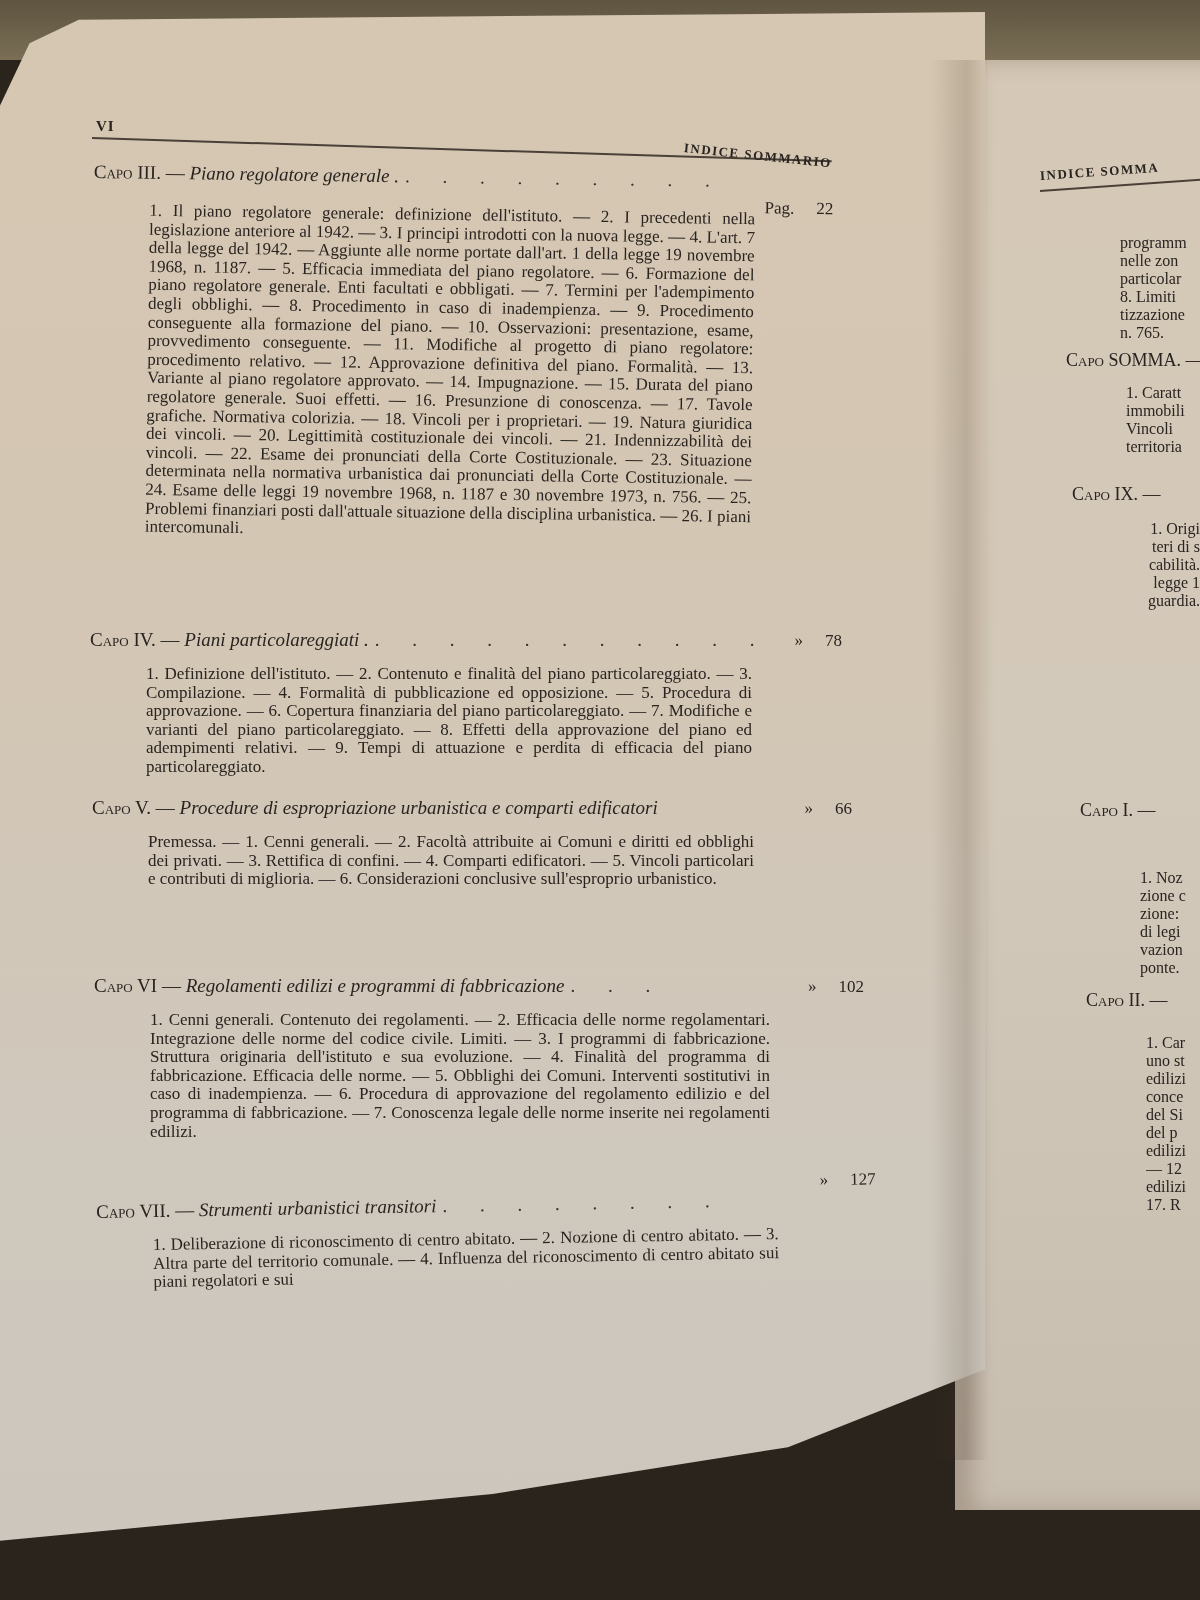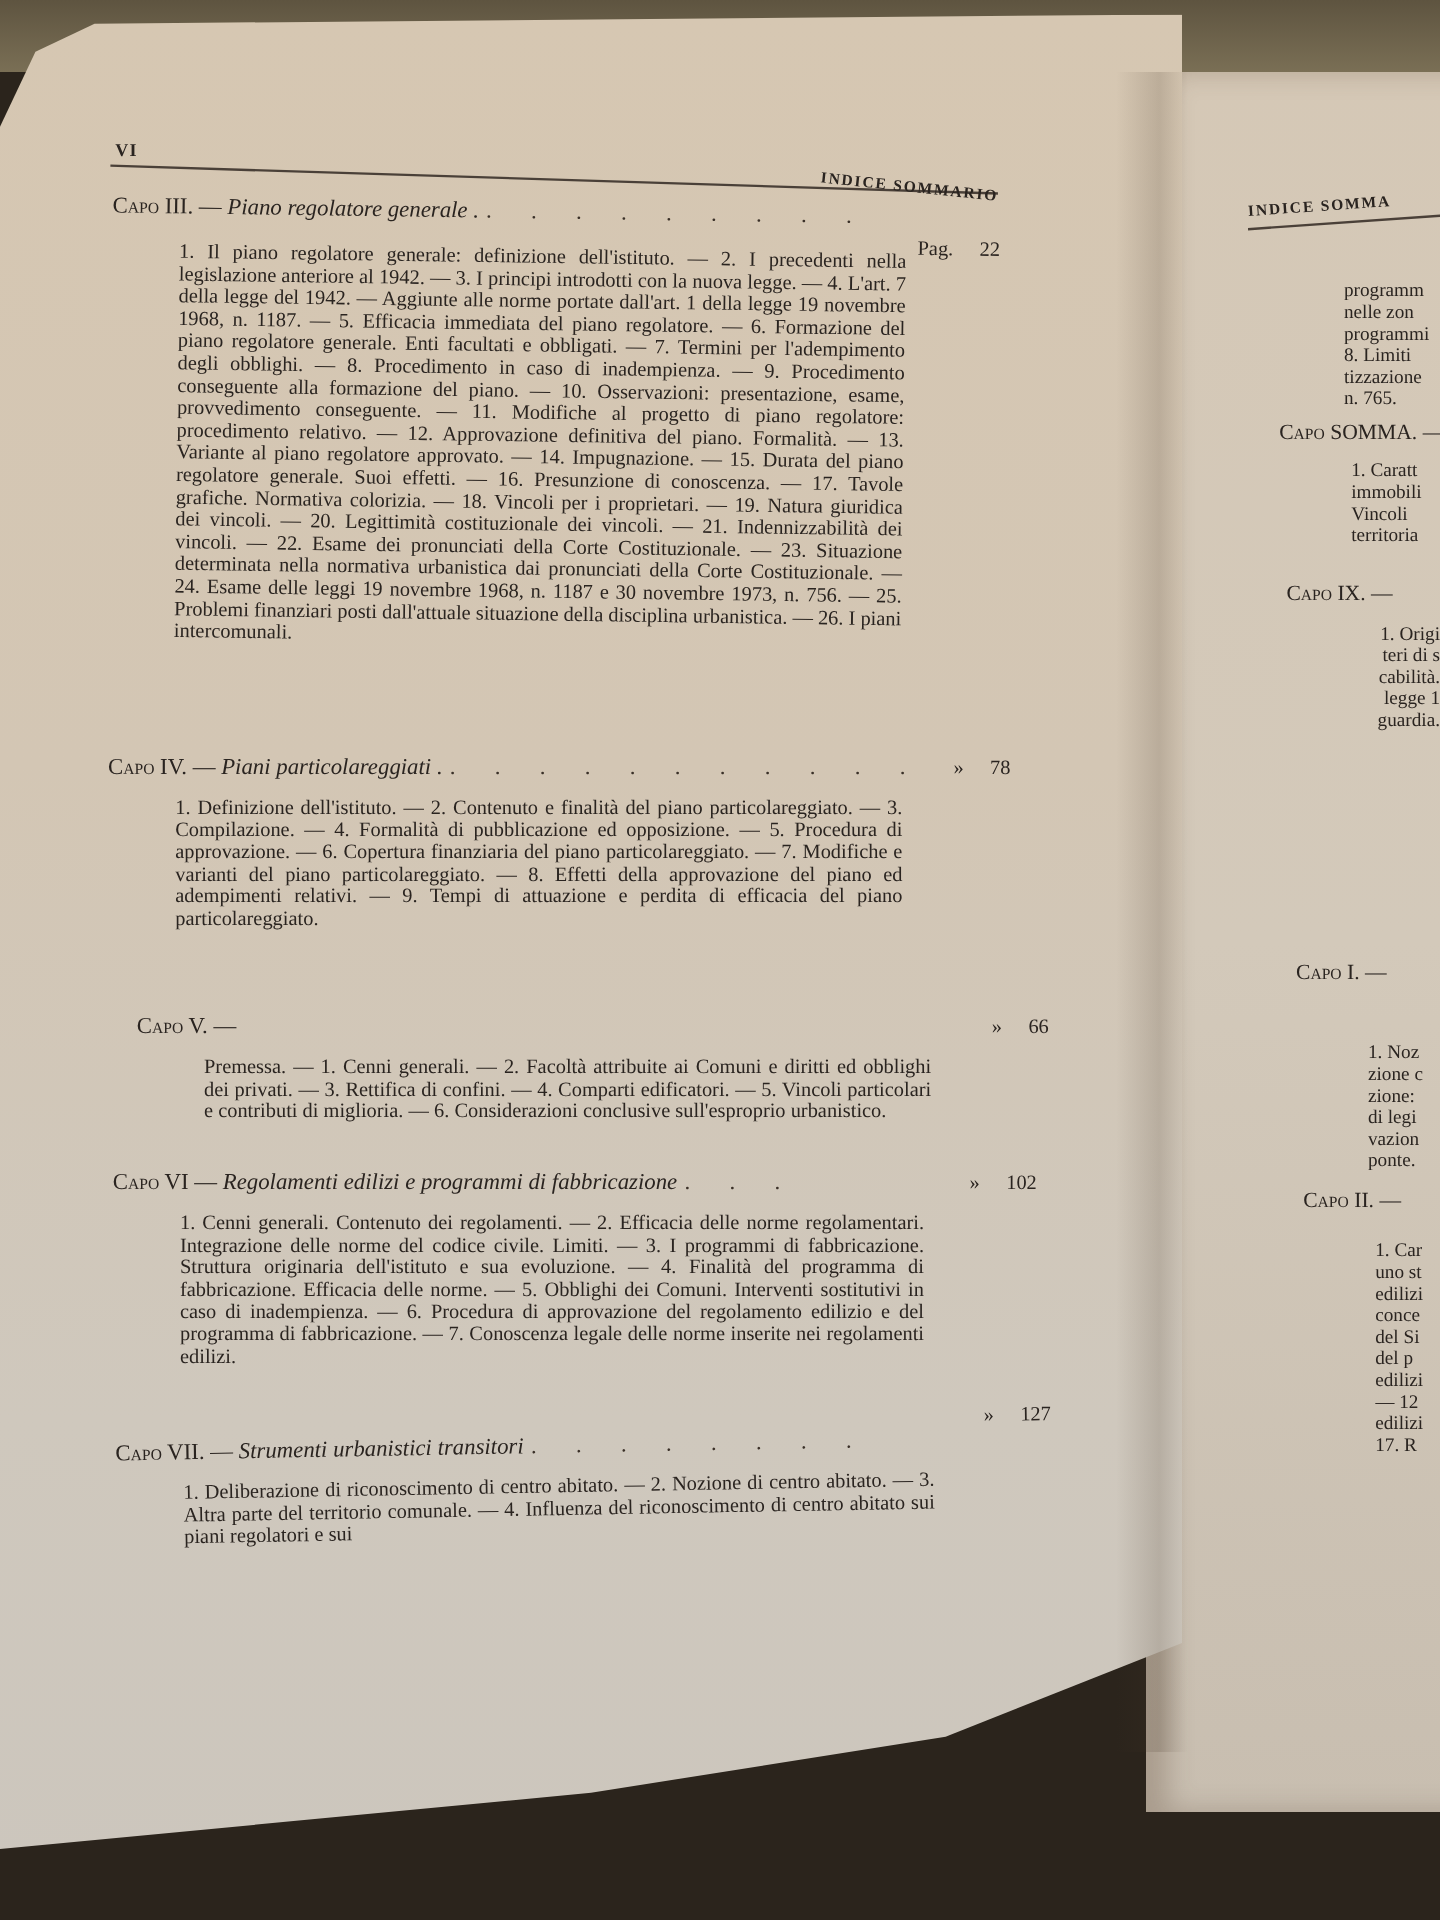--- a/index.html
+++ b/index.html
@@ -52,21 +52,21 @@
   .chapter-name { font-style: italic; }
   .leader { flex: 1; overflow: hidden; letter-spacing: 14px; color: #3a3028; padding-left: 6px; }
   .page-ref { display: flex; gap: 22px; font-size: 17px; min-width: 70px; justify-content: flex-end; }
   .summary {
     margin: 12px 0 0 56px; width: 606px; font-size: 17px; line-height: 18.6px; text-align: justify;
   }
 
   #capo-3 { position: absolute; left: 0; top: 0; transform: rotate(0.8deg); transform-origin: left top; }
   #capo-3 .summary { margin-top: 16px; }
   #capo-4 { position: absolute; left: -4px; top: 468px; width: 752px; }
-  #capo-5 { position: absolute; left: -2px; top: 684px; width: 760px; margin-left: 22px; }
+  #capo-5 { position: absolute; left: -2px; top: 636px; width: 760px; }
   #capo-6 { position: absolute; left: 0; top: 814px; width: 770px; }
   #capo-7 { position: absolute; left: 2px; top: 1040px; width: 780px; transform: rotate(-1deg); transform-origin: left top; }
   #capo-7 .page-ref { position: relative; top: -20px; }
 
   
   .rp-head {
     position: absolute; left: 1040px; top: 168px; font-size: 13px; font-weight: bold; letter-spacing: 1.5px;
     transform: rotate(-4deg); transform-origin: left center; white-space: nowrap;
   }
   .rp-rule {
@@ -115,20 +115,21 @@
         <span>78</span>
       </span>
     </div>
     <p class="summary">1. Definizione dell'istituto. — 2. Contenuto e finalità del piano particolareggiato. — 3. Compilazione. — 4. Formalità di pubblicazione ed opposizione. — 5. Procedura di approvazione. — 6. Copertura finanziaria del piano particolareggiato. — 7. Modifiche e varianti del piano particolareggiato. — 8. Effetti della approvazione del piano ed adempimenti relativi. — 9. Tempi di attuazione e perdita di efficacia del piano particolareggiato.</p>
   </div>
 
   <div class="chapter" id="capo-5">
     <div class="chapter-title">
       <span class="capo">Capo V.</span>
       <span style="white-space:pre"> — </span>
+      <span class="chapter-name">Procedure di espropriazione urbanistica e comparti edificatori</span>
       <span class="leader"></span>
       <span class="page-ref">
         <span>»</span>
         <span>66</span>
       </span>
     </div>
     <p class="summary">Premessa. — 1. Cenni generali. — 2. Facoltà attribuite ai Comuni e diritti ed obblighi dei privati. — 3. Rettifica di confini. — 4. Comparti edificatori. — 5. Vincoli particolari e contributi di miglioria. — 6. Considerazioni conclusive sull'esproprio urbanistico.</p>
   </div>
 
   <div class="chapter" id="capo-6">
@@ -159,21 +160,21 @@
     <p class="summary" style="width:626px;">1. Deliberazione di riconoscimento di centro abitato. — 2. Nozione di centro abitato. — 3. Altra parte del territorio comunale. — 4. Influenza del riconoscimento di centro abitato sui piani regolatori e sui</p>
   </div>
 </div>
 
 <div class="rp-head">INDICE SOMMA</div>
 <div class="rp-rule"></div>
 
 <div class="rp-block" style="left:1120px; top:210px; width:80px;margin-top:24px;">
   <div>programm</div>
   <div>nelle zon</div>
-  <div>programmi</div>
+  <div>particolar</div>
   <div>8. Limiti</div>
   <div>tizzazione</div>
   <div>n. 765.</div>
 </div>
 
 <div class="rp-capo" style="left:1066px; top:350px;">Capo SOMMA. —</div>
 <div class="rp-block" style="left:1126px; top:384px; width:74px;">
   <div>1. Caratt</div>
   <div>immobili</div>
   <div>Vincoli</div>

